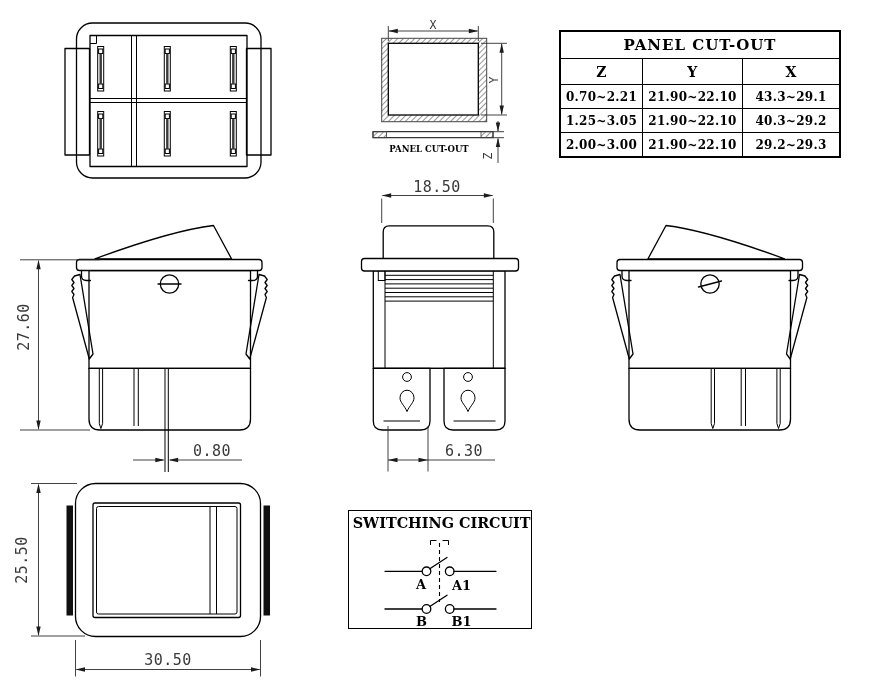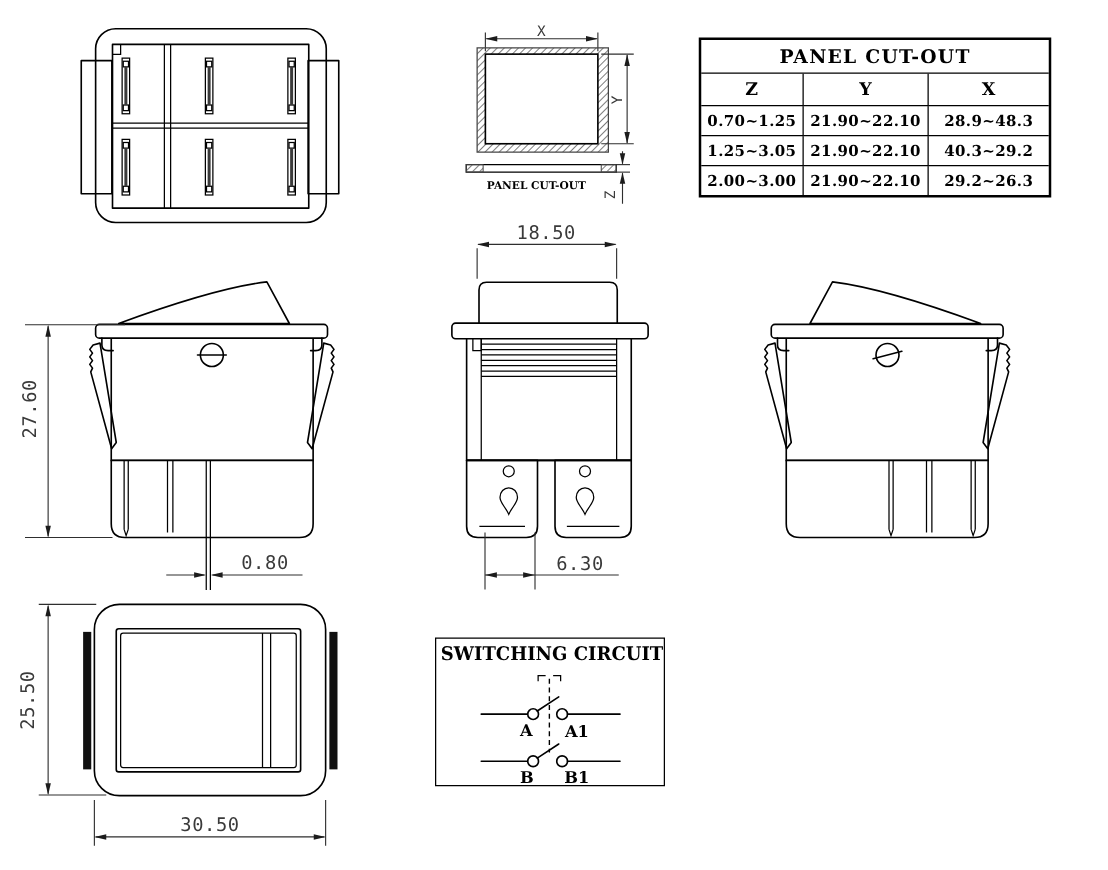--- a/index.html
+++ b/index.html
@@ -191,31 +191,31 @@
       <text class="dimtext-sm" transform="translate(492,156) rotate(-90)" text-anchor="middle">Z</text>
     </g>
   </svg>
 
   <div class="pc-table">
     <div class="pc-title">PANEL CUT-OUT</div>
     <div class="pc-cell hdr">Z</div>
     <div class="pc-cell hdr">Y</div>
     <div class="pc-cell hdr col3">X</div>
 
-    <div class="pc-cell">0.70~1.25</div>
+    <div class="pc-cell">0.70~2.21</div>
     <div class="pc-cell">21.90~22.10</div>
-    <div class="pc-cell col3">28.9~48.3</div>
+    <div class="pc-cell col3">43.3~29.1</div>
 
     <div class="pc-cell">1.25~3.05</div>
     <div class="pc-cell">21.90~22.10</div>
     <div class="pc-cell col3">40.3~29.2</div>
 
     <div class="pc-cell rowlast">2.00~3.00</div>
     <div class="pc-cell rowlast">21.90~22.10</div>
-    <div class="pc-cell col3 rowlast">29.2~26.3</div>
+    <div class="pc-cell col3 rowlast">29.2~29.3</div>
   </div>
 
   <svg class="view-svg" style="left:12px; top:218px;" width="292" height="260" viewBox="12 218 292 260">
     <g>
       <path class="part-fill" d="M 95,258.8 Q 172,230.5 213.5,225.5 L 231.5,258.8 Z"></path>
       <rect class="part-fill" x="89" y="270.5" width="161.5" height="98"></rect>
       <path class="part-fill" d="M 89,368.3 L 89,419 Q 89,430 100,430 L 239.5,430 Q 250.5,430 250.5,419 L 250.5,368.3 Z"></path>
       <rect class="part-fill" x="76.5" y="259.5" width="185.5" height="11" rx="3"></rect>
       <path class="part" d="M 81.5,270.5 L 81.5,276 Q 81.5,280.5 86.5,280.5 L 90.5,280.5"></path>
       <path class="part" d="M 257.5,270.5 L 257.5,276 Q 257.5,280.5 252.5,280.5 L 248.5,280.5"></path>

